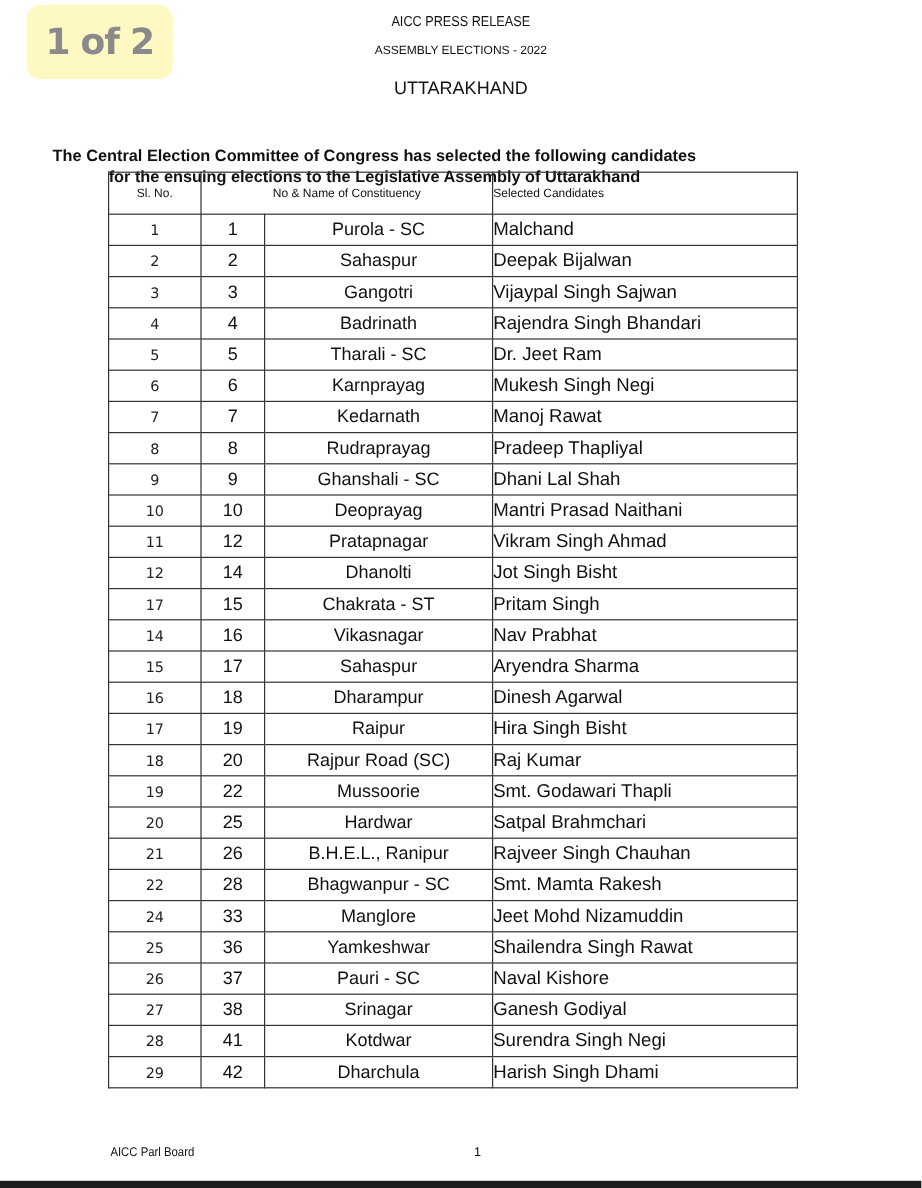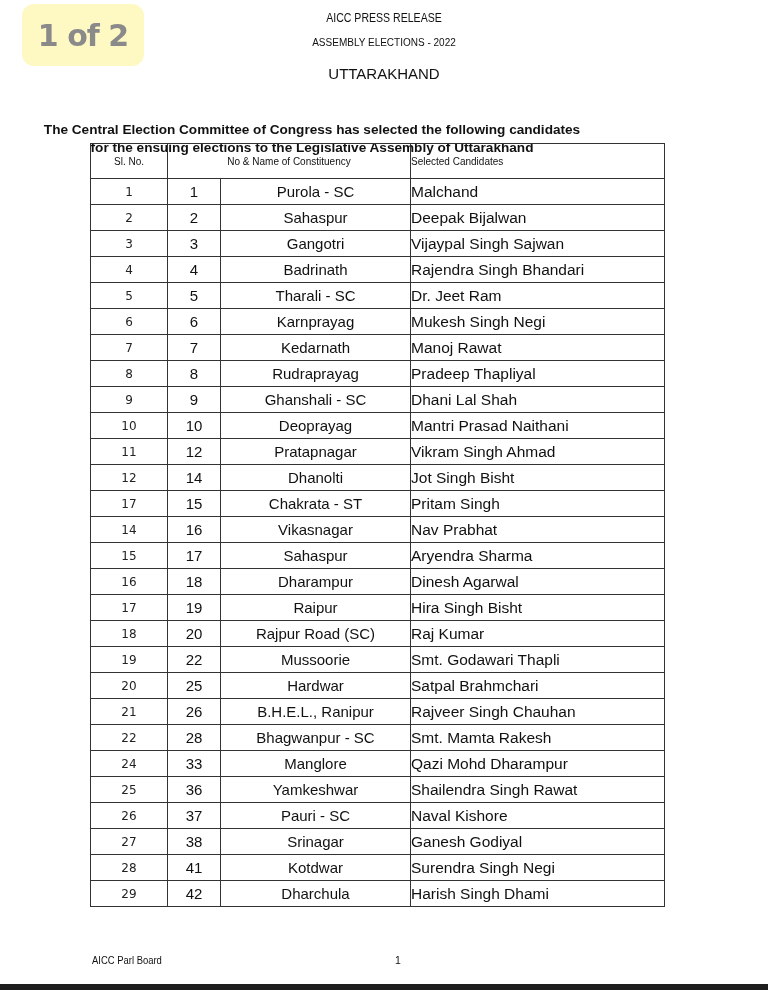--- a/index.html
+++ b/index.html
@@ -194,21 +194,21 @@
       <tr>
         <td class="sl">22</td>
         <td class="cno">28</td>
         <td class="cname">Bhagwanpur - SC</td>
         <td class="candname">Smt. Mamta Rakesh</td>
       </tr>
       <tr>
         <td class="sl">24</td>
         <td class="cno">33</td>
         <td class="cname">Manglore</td>
-        <td class="candname">Qazi Mohd Dharampur</td>
+        <td class="candname">Jeet Mohd Nizamuddin</td>
       </tr>
       <tr>
         <td class="sl">25</td>
         <td class="cno">36</td>
         <td class="cname">Yamkeshwar</td>
         <td class="candname">Shailendra Singh Rawat</td>
       </tr>
       <tr>
         <td class="sl">26</td>
         <td class="cno">37</td>

